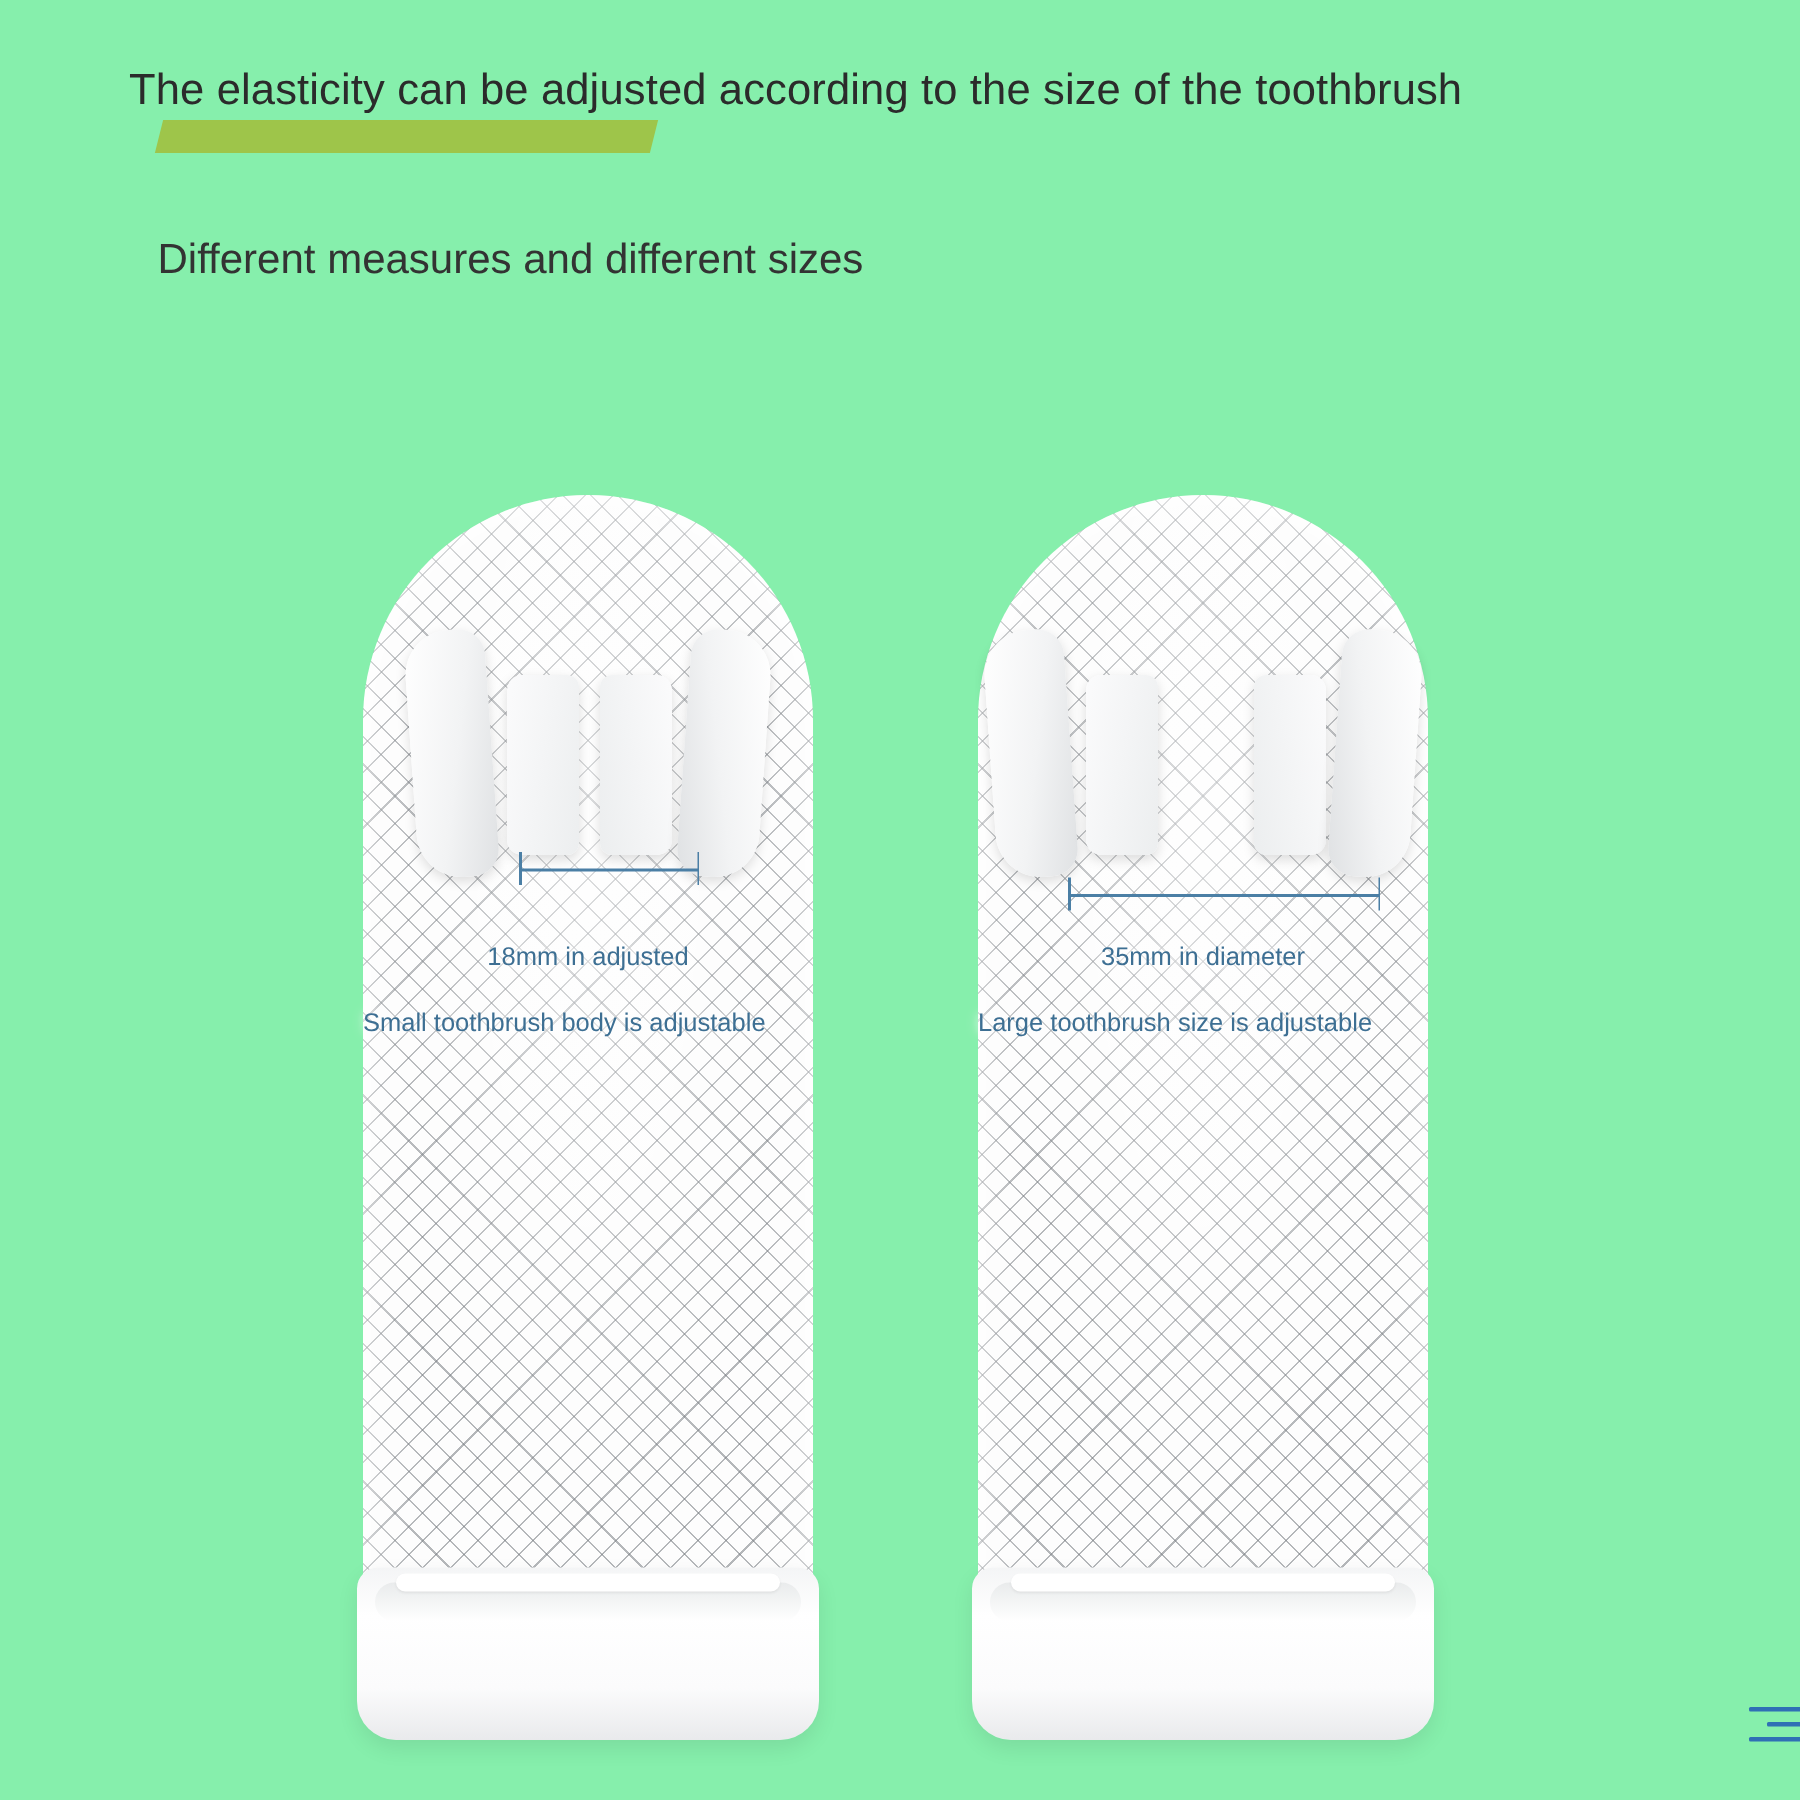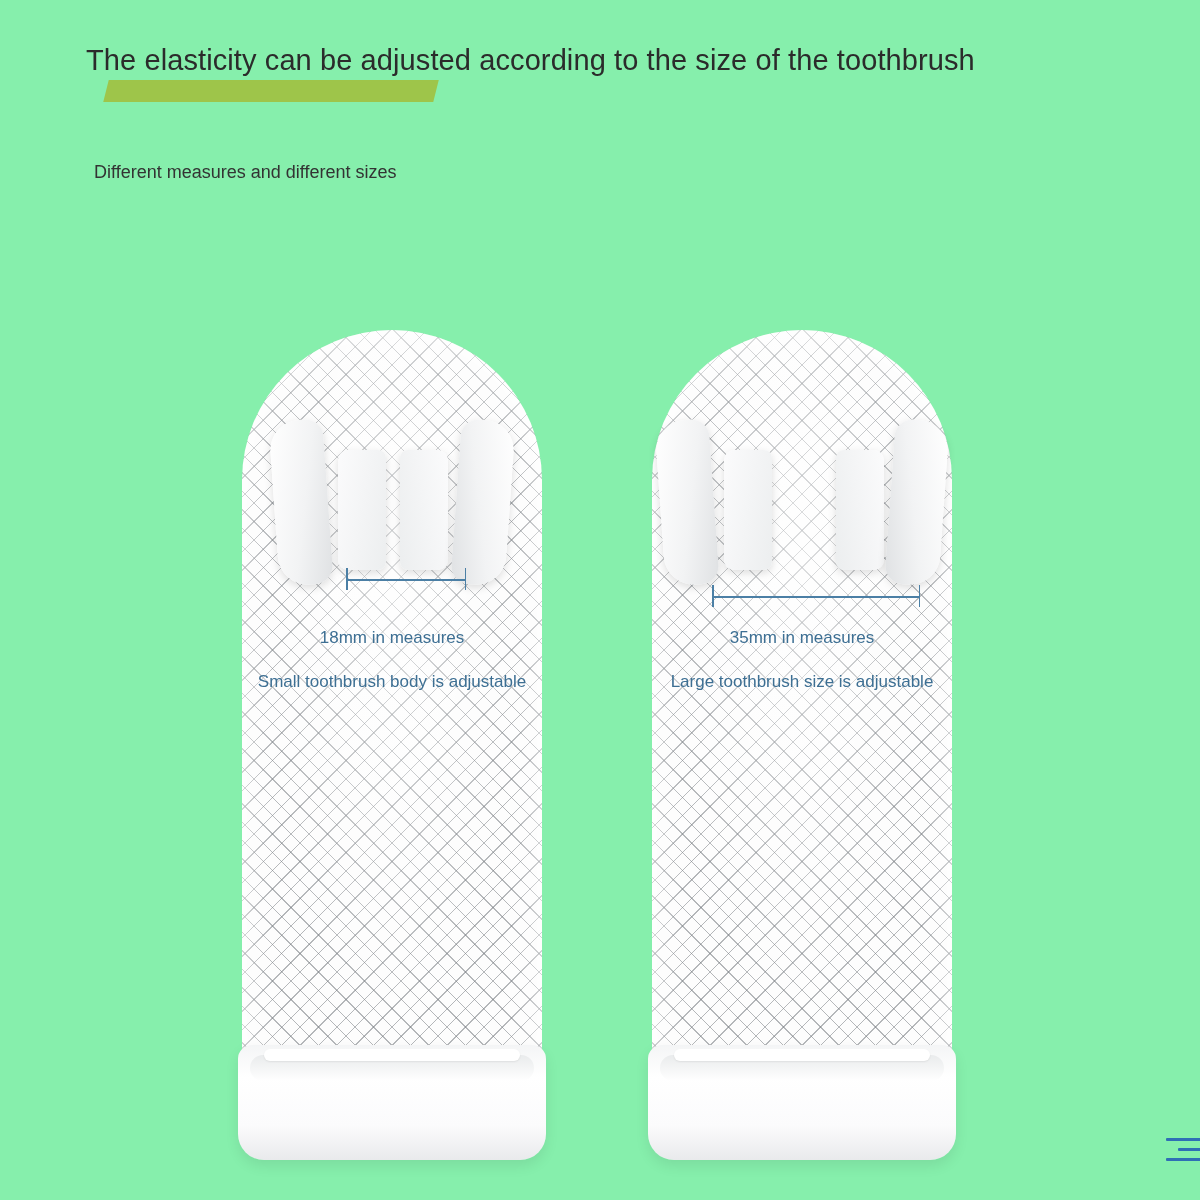--- a/index.html
+++ b/index.html
@@ -47,23 +47,23 @@
     top: 0;
     font-size: 29px;
     color: #2b2b2b;
     letter-spacing: 0.1px;
     white-space: nowrap;
   }
 
   
   .subtext {
     position: absolute;
-    left: 94px;
+    left: 105px;
     top: 152px;
-    font-size: 18px;
+    font-size: 28px;
     line-height: 41px;
     color: #333333;
   }
   .subtext div { white-space: nowrap; }
 
   
   .photo-stage {
     position: absolute;
     left: 0;
     top: 300px;
@@ -213,21 +213,20 @@
     text-align: center;
     font-size: 17px;
     color: #3d6f93;
     text-shadow: 0 0 6px #ffffff, 0 0 10px #ffffff, 0 0 14px #ffffff;
     white-space: nowrap;
   }
   .caption-desc {
     position: absolute;
     top: 372px;
     width: 300px;
-    text-align: center;
     font-size: 17px;
     color: #3d6f93;
     text-shadow: 0 0 6px #ffffff, 0 0 10px #ffffff;
     white-space: nowrap;
   }
 
   
   .corner-mark {
     position: absolute;
     right: 28px;
@@ -267,37 +266,37 @@
       <div class="mesh-body"></div>
       <div class="wing outer-left"></div>
       <div class="wing inner-left"></div>
       <div class="wing inner-right"></div>
       <div class="wing outer-right"></div>
       <div class="measure-line">
         <div class="tick start"></div>
         <div class="bar"></div>
         <div class="tick end"></div>
       </div>
-      <div class="caption-diameter">18mm in measures</div>
+      <div class="caption-diameter">18mm in adjusted</div>
       <div class="caption-desc">Small toothbrush body is adjustable</div>
       <div class="base"></div>
     </div>
 
     <div class="holder right">
       <div class="mesh-body"></div>
       <div class="wing outer-left"></div>
       <div class="wing inner-left"></div>
       <div class="wing inner-right"></div>
       <div class="wing outer-right"></div>
       <div class="measure-line">
         <div class="tick start"></div>
         <div class="bar"></div>
         <div class="tick end"></div>
       </div>
-      <div class="caption-diameter">35mm in measures</div>
+      <div class="caption-diameter">35mm in diameter</div>
       <div class="caption-desc">Large toothbrush size is adjustable</div>
       <div class="base"></div>
     </div>
 
   </div>
 
   <div class="corner-mark">
     <i></i>
     <i></i>
     <i></i>

